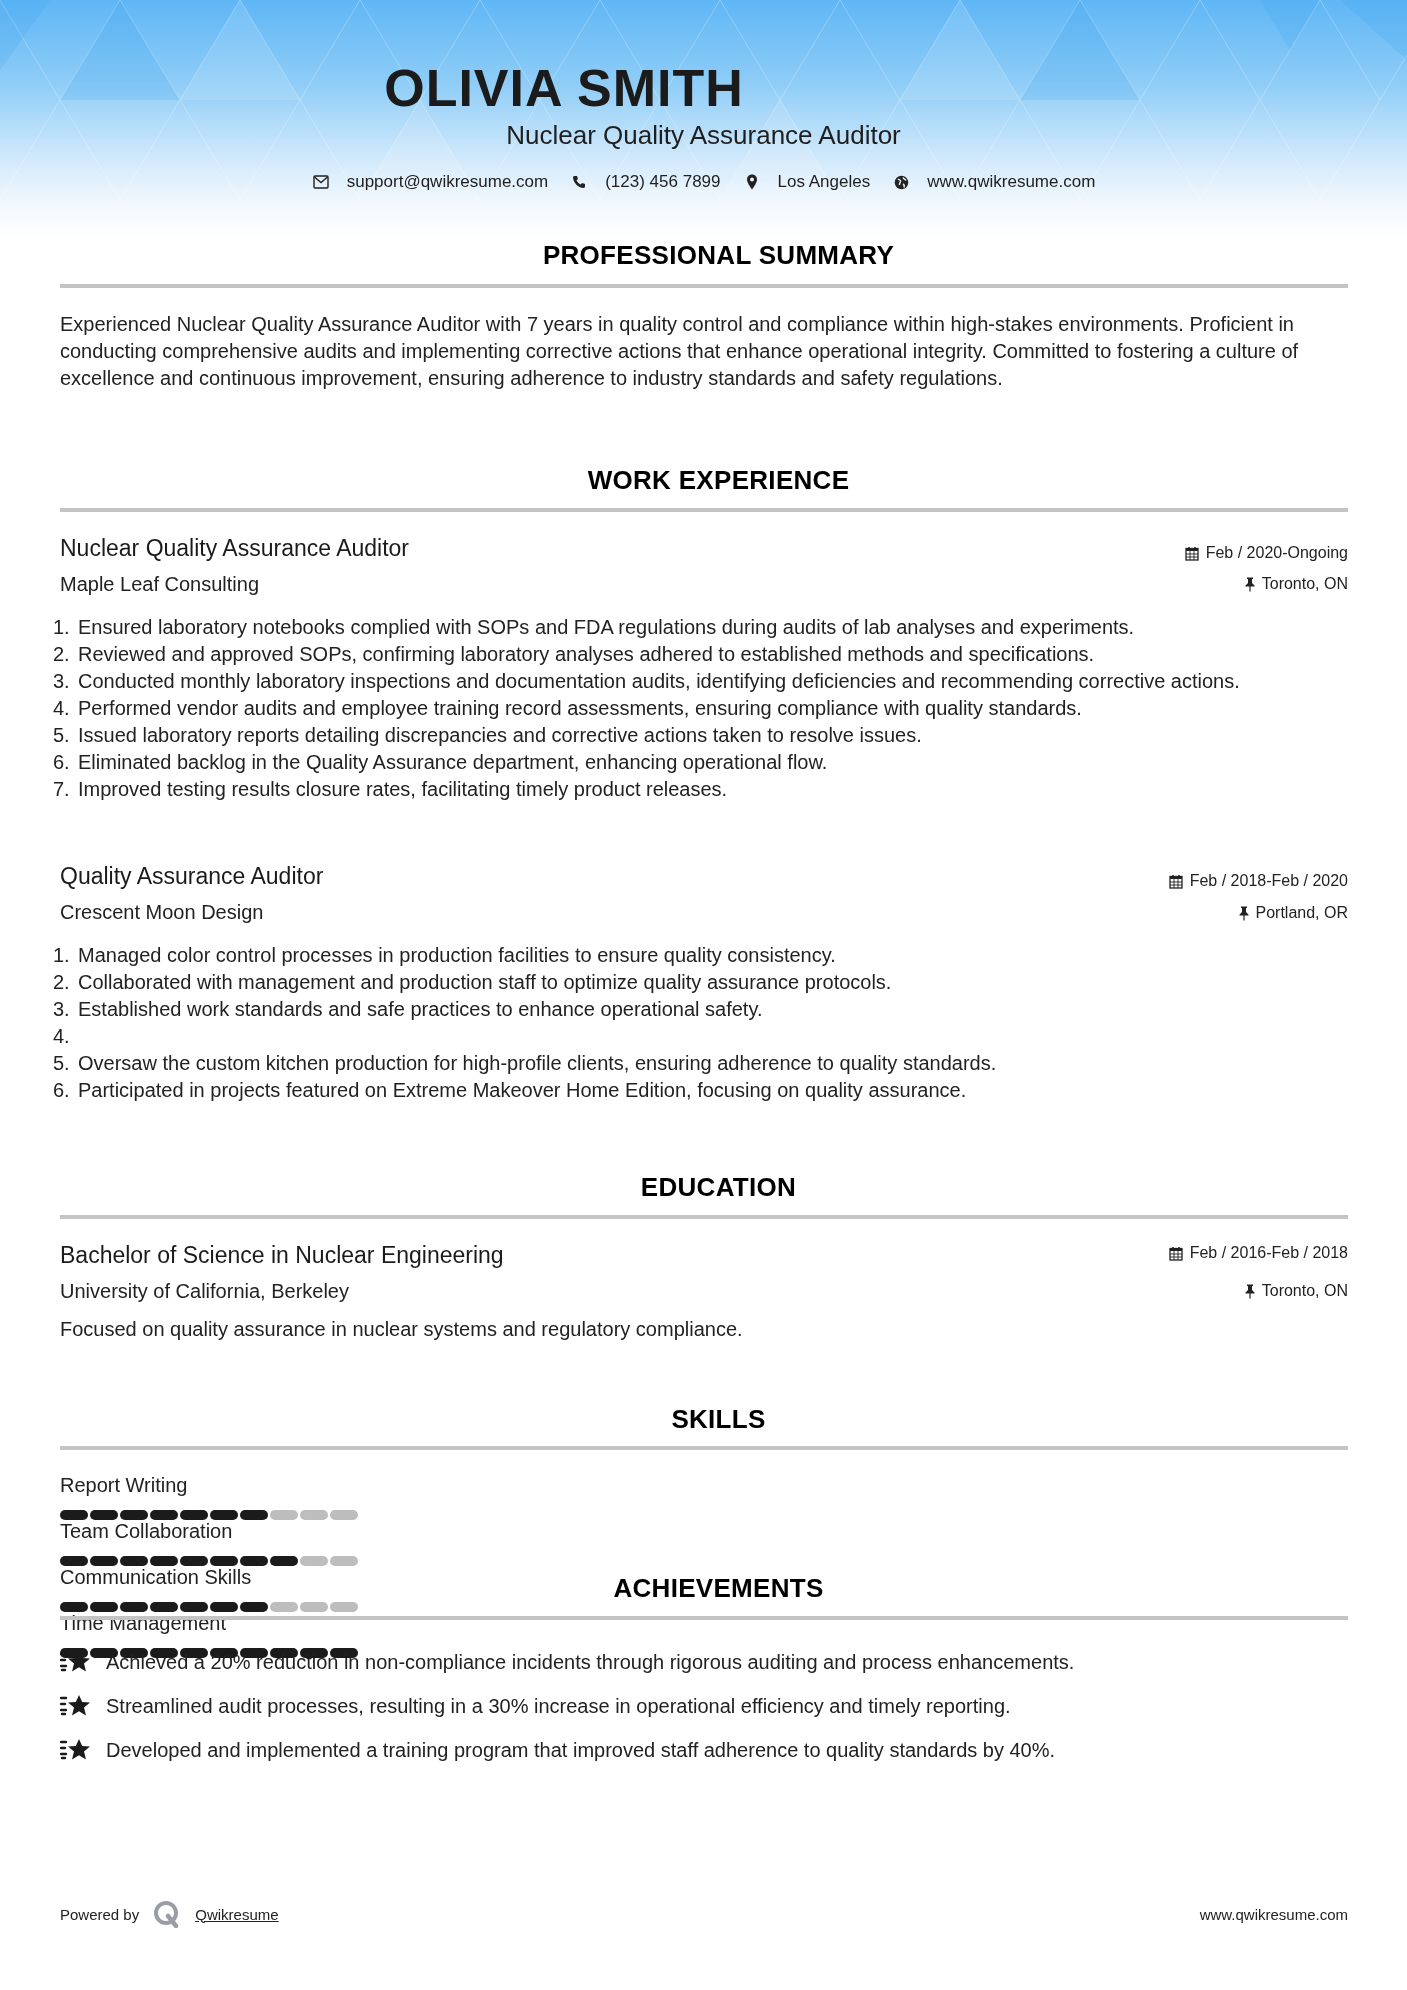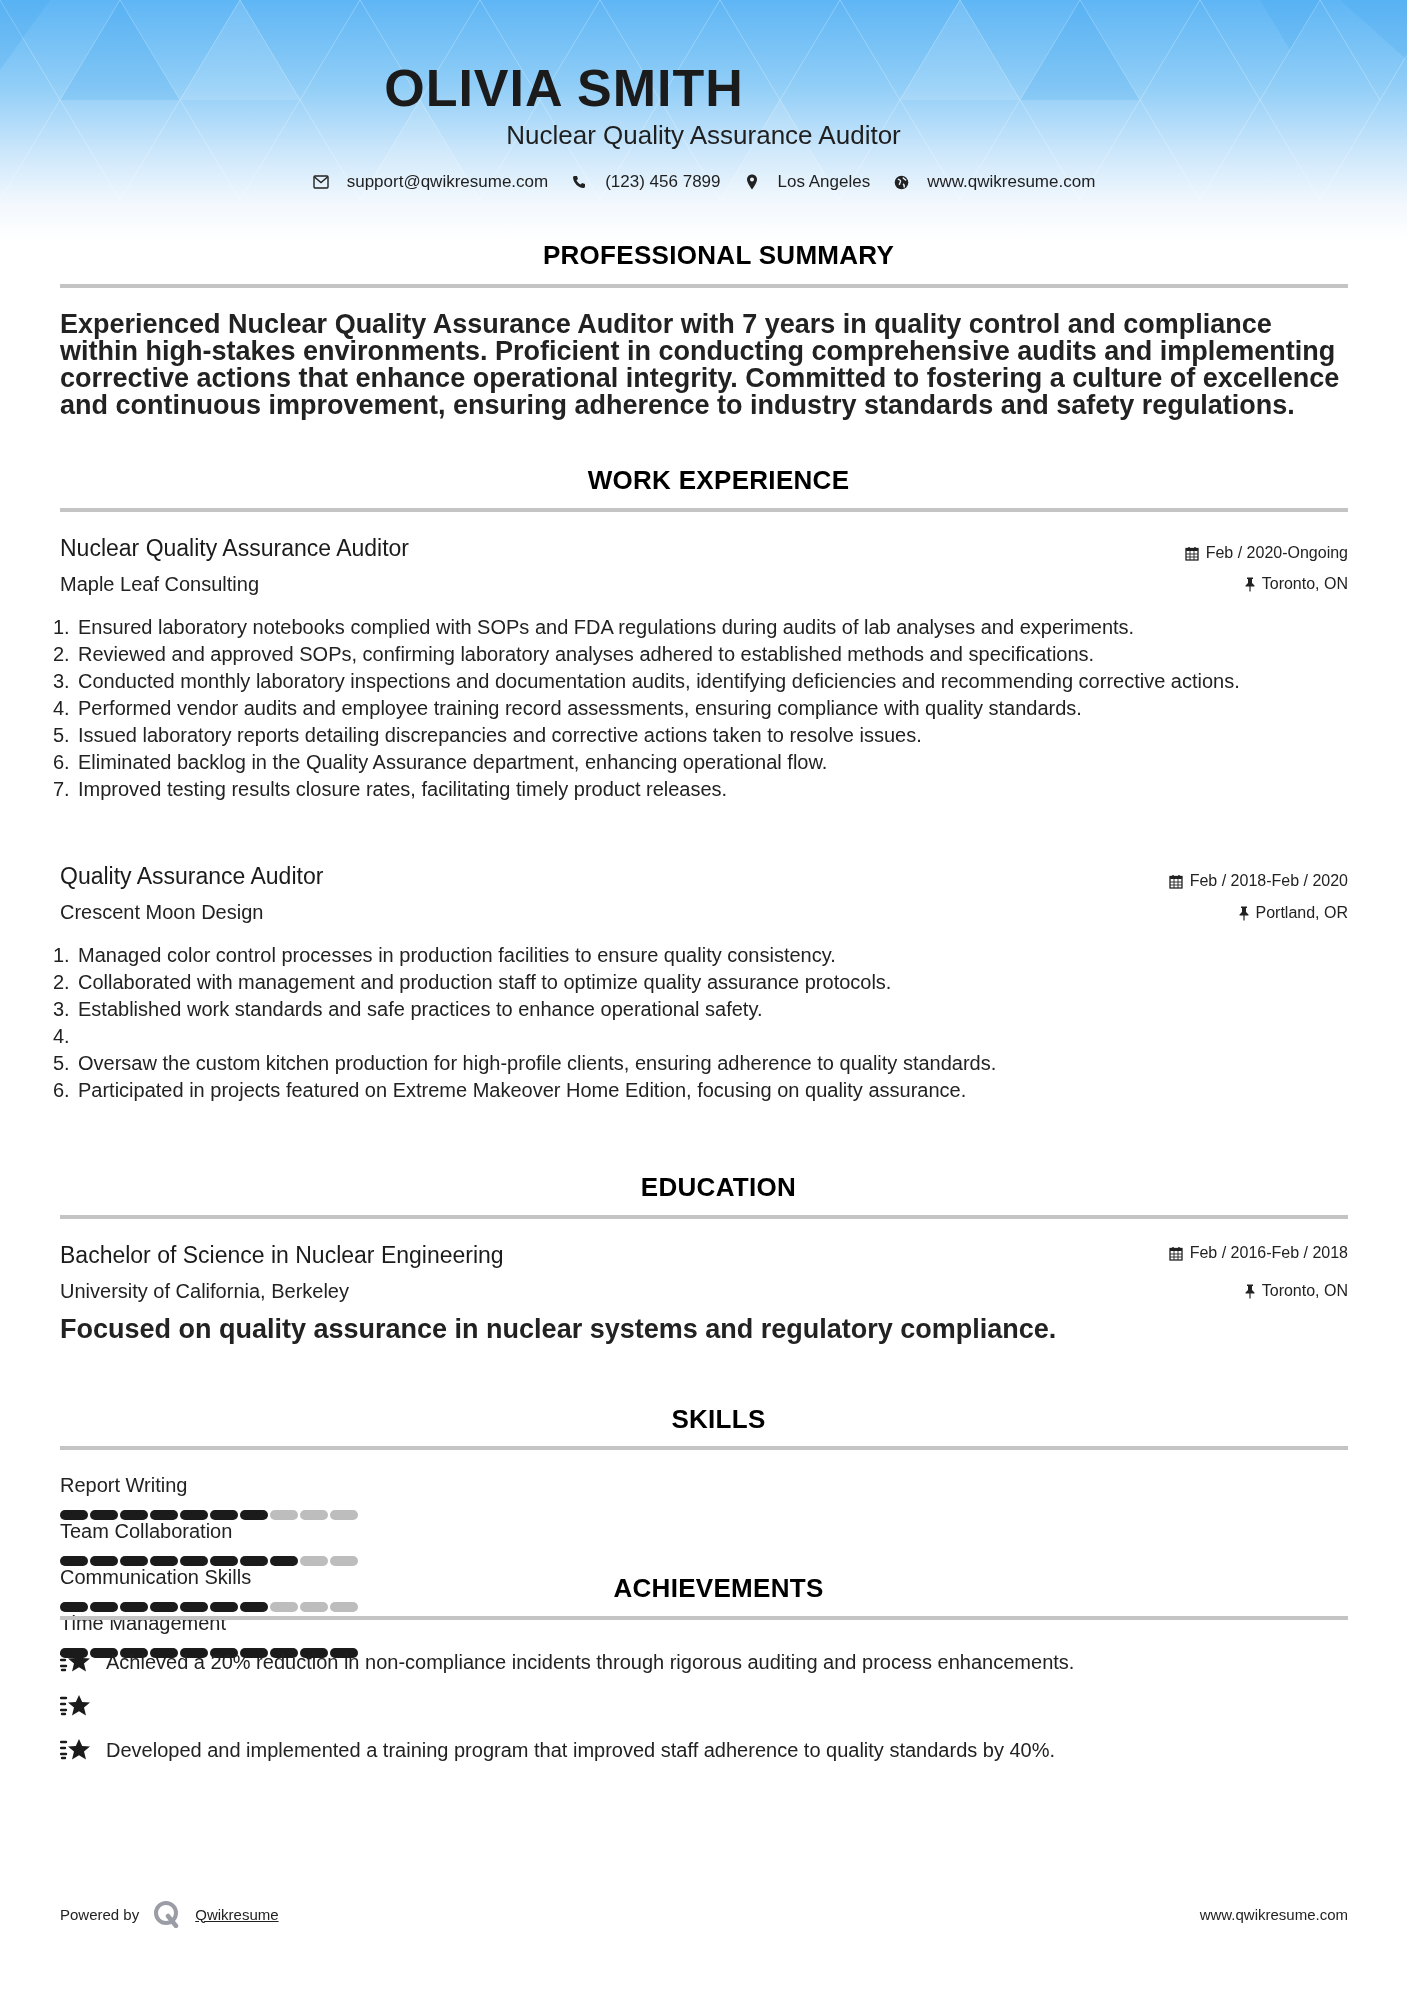--- a/index.html
+++ b/index.html
@@ -32,21 +32,21 @@
     .contact { display: flex; align-items: center; margin: 0 11px; }
     .contact .ic { width: 18px; height: 18px; margin-right: 17px; display: inline-flex; align-items: center; justify-content: center; }
     .section-title {
       position: absolute; left: 0; width: 1407px; text-align: center;
       font-size: 26px; font-weight: bold; color: #000000; letter-spacing: 0.3px; padding-left: 30px;
     }
     .rule {
       position: absolute; left: 60px; width: 1288px; height: 4px; background: #c4c4c4;
     }
     .para {
-      position: absolute; left: 60px; width: 1290px; font-size: 27px; line-height: 27px; color: #222; font-weight: bold;
+      position: absolute; left: 60px; width: 1290px; font-size: 20px; line-height: 27px; color: #222;
     }
     .job-title { position: absolute; left: 60px; font-size: 23px; color: #1b1b1b; }
     .job-company { position: absolute; left: 60px; font-size: 20px; color: #222; }
     .meta-right {
       position: absolute; right: 59px; font-size: 16px; color: #222;
       display: flex; align-items: center;
     }
     .meta-right .ic { margin-right: 7px; display: inline-flex; }
     ol.bullets {
       position: absolute; left: 53px; width: 1300px; list-style: none;
@@ -351,20 +351,21 @@
     </span>
     <span>Achieved a 20% reduction in non-compliance incidents through rigorous auditing and process enhancements.</span>
   </div>
   <div class="ach">
     <span class="ic">
       <svg width="32" height="28" viewBox="0 0 32 28">
           <path d="M1 6 H6 M1 12 H5 M1 18 H6 M2 22 H5" stroke="#1b1b1b" stroke-width="2.4" stroke-linecap="round"></path>
           <path d="M19 3 L22.2 10 L30 10.6 L24 15.6 L26 23.5 L19 19.3 L12 23.5 L14 15.6 L8 10.6 L15.8 10 Z" fill="#1b1b1b"></path>
         </svg>
     </span>
+    <span>Streamlined audit processes, resulting in a 30% increase in operational efficiency and timely reporting.</span>
   </div>
   <div class="ach">
     <span class="ic">
       <svg width="32" height="28" viewBox="0 0 32 28">
           <path d="M1 6 H6 M1 12 H5 M1 18 H6 M2 22 H5" stroke="#1b1b1b" stroke-width="2.4" stroke-linecap="round"></path>
           <path d="M19 3 L22.2 10 L30 10.6 L24 15.6 L26 23.5 L19 19.3 L12 23.5 L14 15.6 L8 10.6 L15.8 10 Z" fill="#1b1b1b"></path>
         </svg>
     </span>
     <span>Developed and implemented a training program that improved staff adherence to quality standards by 40%.</span>
   </div>

